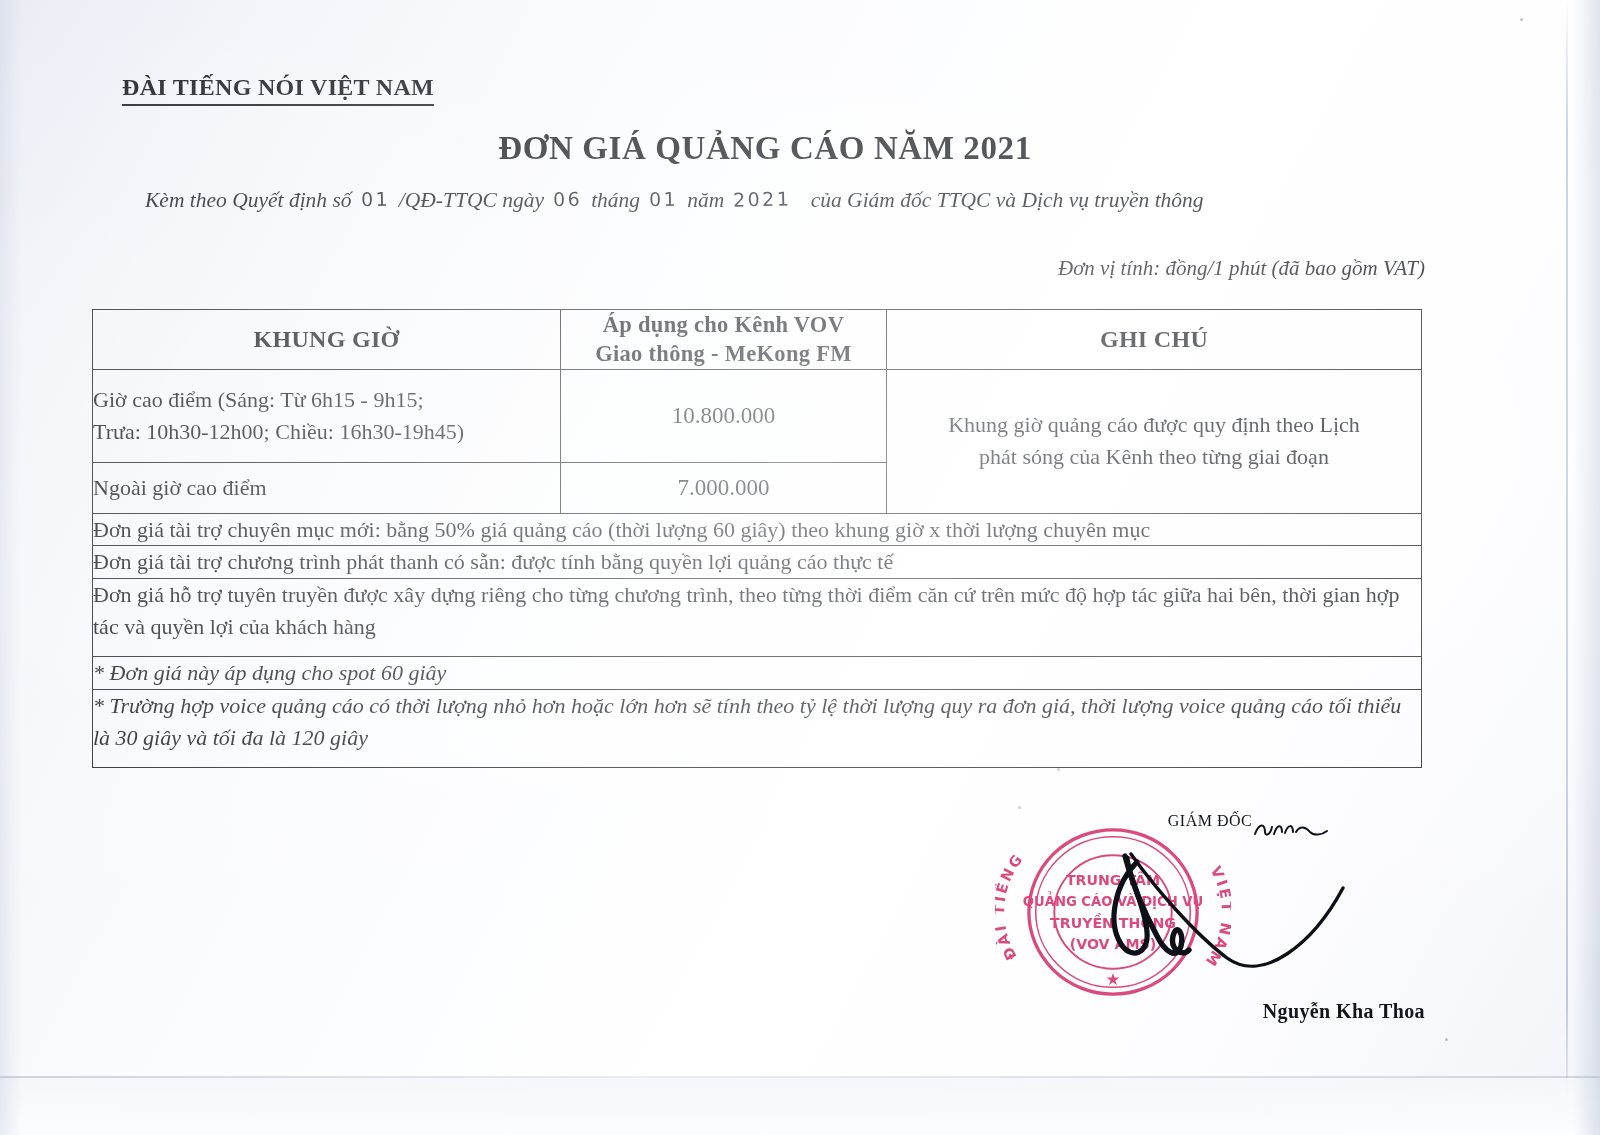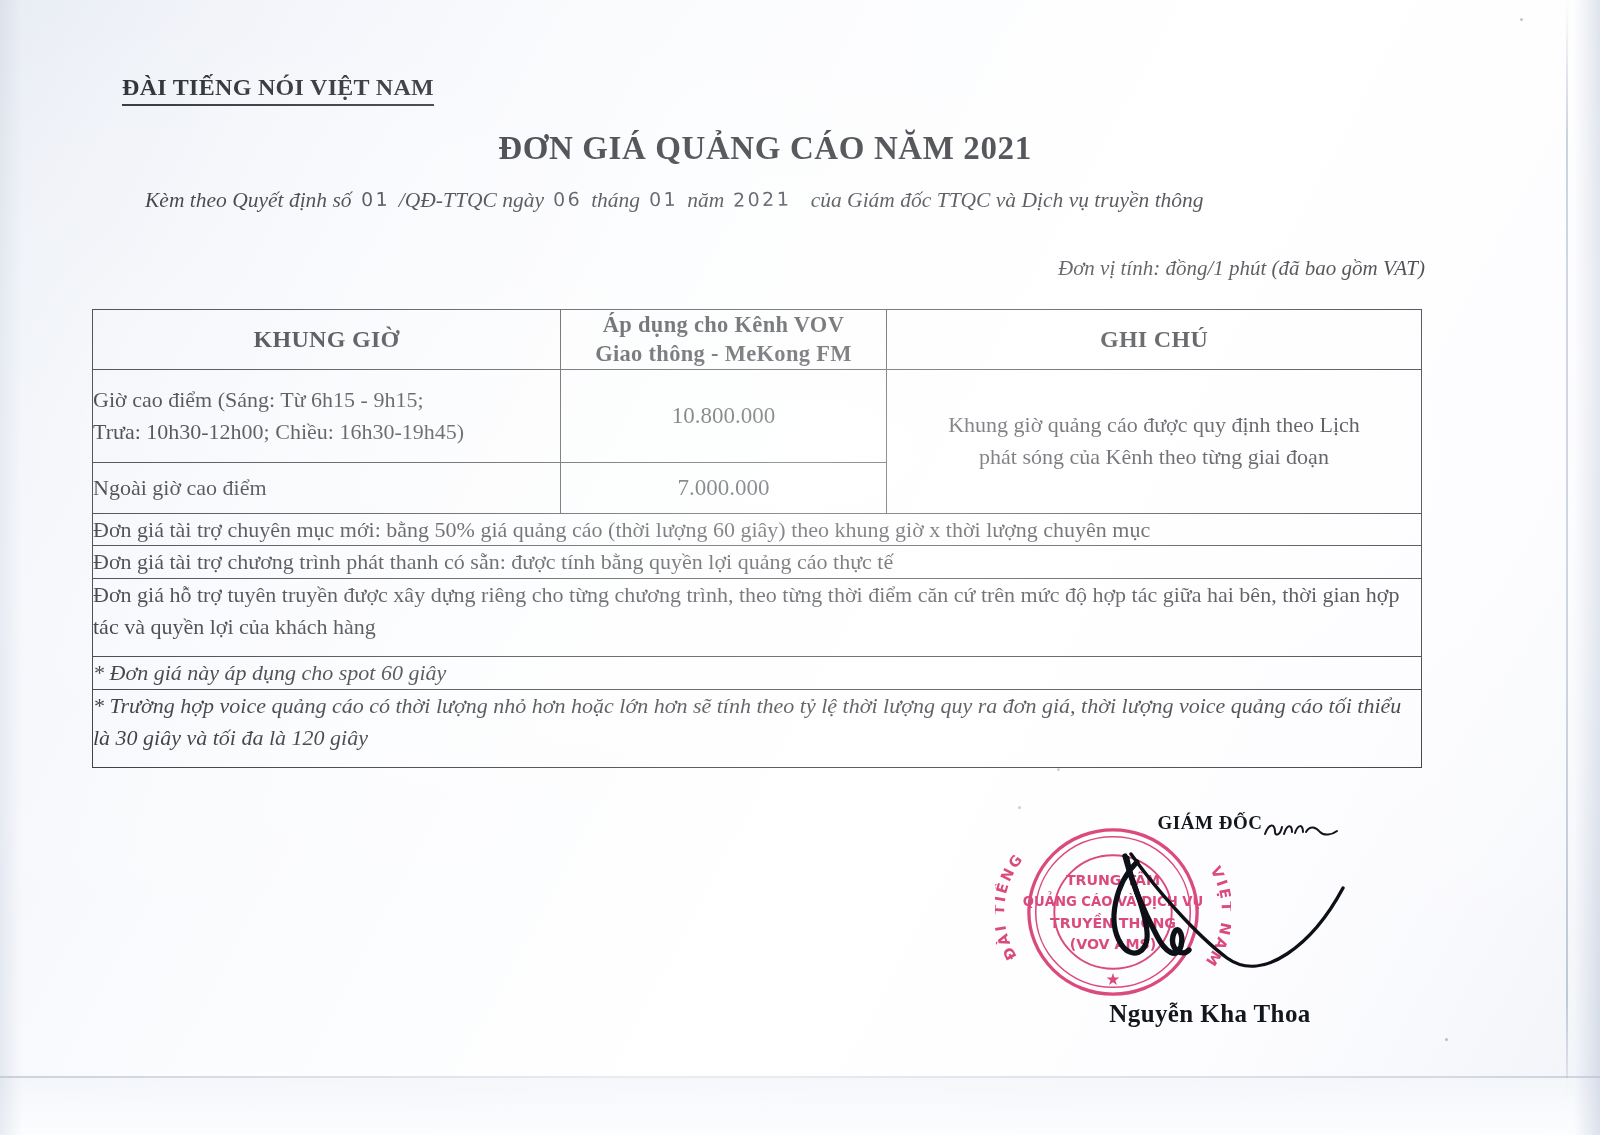--- a/index.html
+++ b/index.html
@@ -180,39 +180,39 @@
   .sig-block {
     position: absolute;
     left: 995px;
     top: 812px;
     width: 430px;
     text-align: center;
   }
   .sig-title {
     position: relative;
     display: inline-block;
-    font-size: 19px;
-    font-weight: 700;
+    font-size: 16px;
+    font-weight: 400;
     letter-spacing: 0.5px;
     z-index: 4;
   }
   .sig-title .flourish {
     position: absolute;
     left: 100%;
     top: 6px;
     width: 78px;
     height: 22px;
   }
   .sig-name {
     position: absolute;
     left: 0;
     top: 188px;
     width: 430px;
-    text-align: center;
-    font-size: 25px;
+    text-align: right;
+    font-size: 20px;
     font-weight: 700;
     letter-spacing: 0.4px;
     z-index: 4;
   }
 
   .stamp {
     position: absolute;
     left: 995px;
     top: 822px;
     width: 236px;

